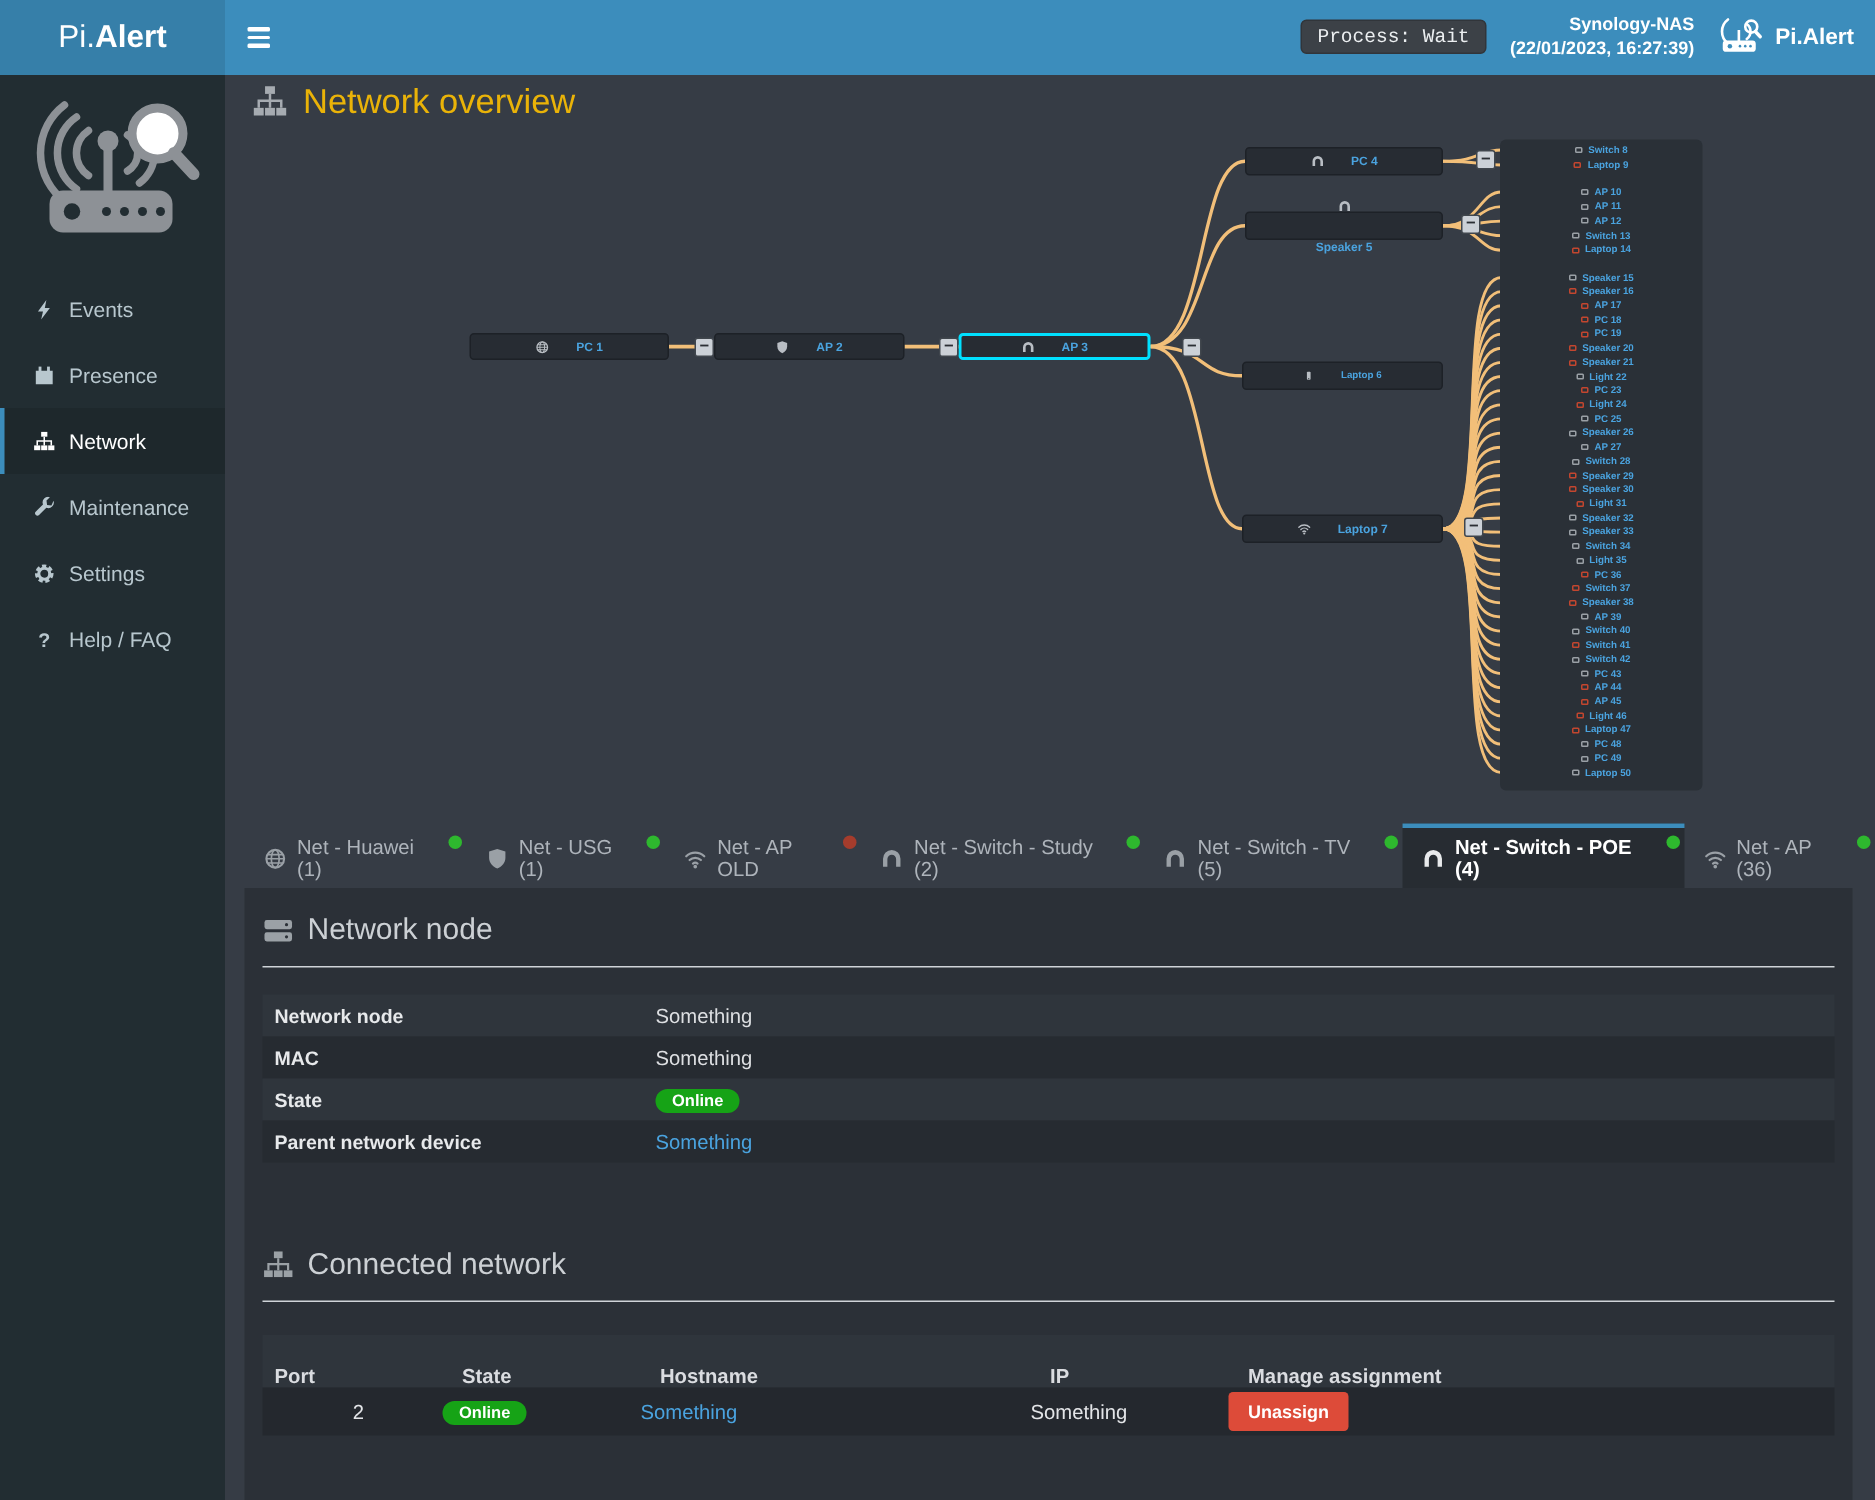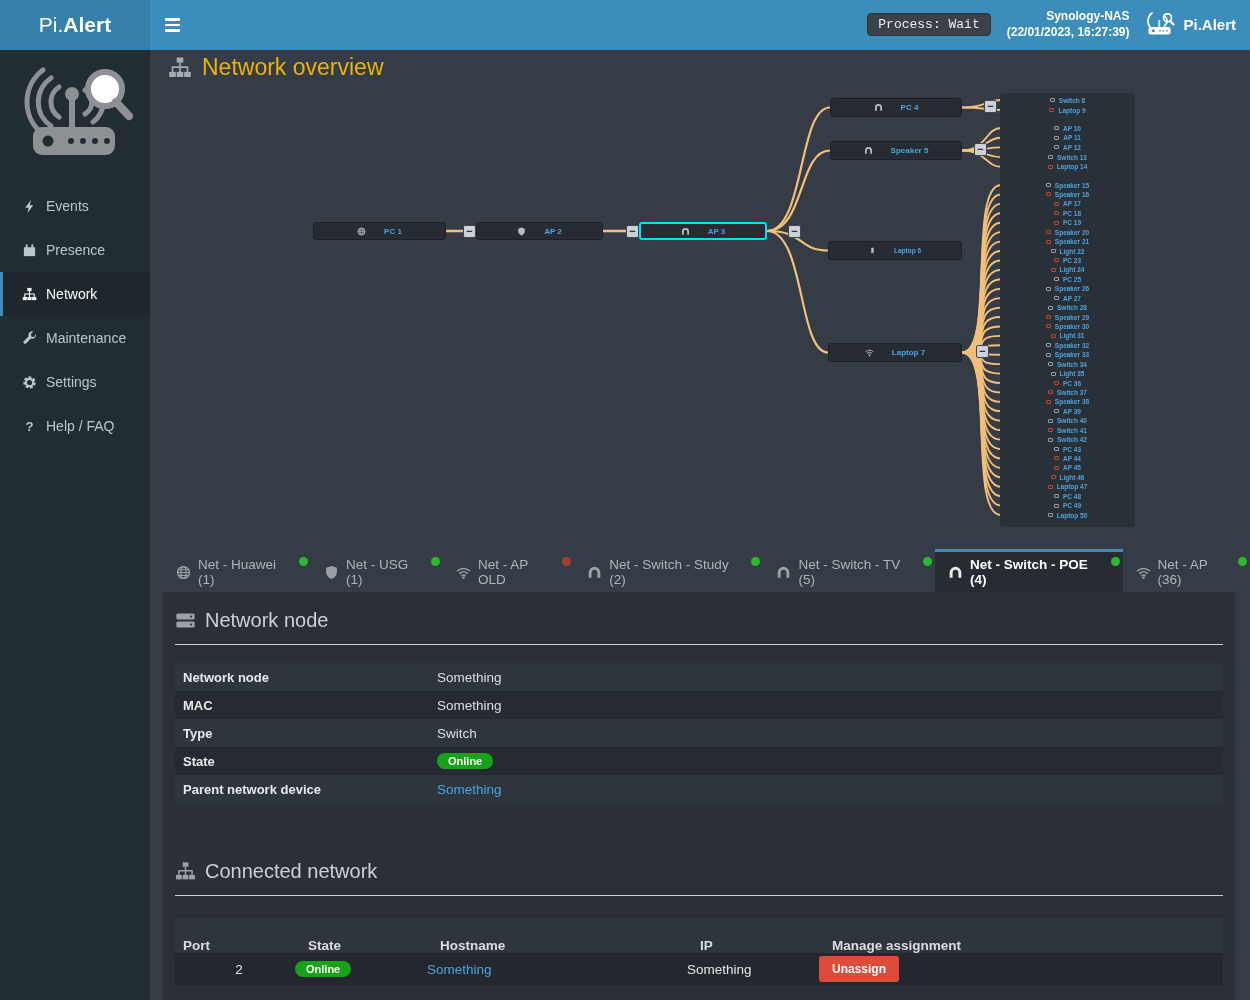--- a/index.html
+++ b/index.html
@@ -298,21 +298,21 @@
         <span>AP 3</span>
       </div>
       <div class="dnode" style="left: 680px; top: 48px; width: 132px; height: 19px;">
         <span class="icon">
           <svg width="9" height="9" viewBox="0 0 16 16">
             <path fill="currentColor" d="M1.8 13.6V8a6.2 6.2 0 0 1 12.4 0v5.6h-3.1V8.2a3.1 3.1 0 0 0-6.2 0v5.4z"></path>
           </svg>
         </span>
         <span>PC 4</span>
       </div>
-      <div class="dnode" style="left: 680px; top: 91px; width: 132px; height: 19px;">
+      <div class="dnode" style="left: 680px; top: 91px; width: 132px; height: 19px; flex-direction: column;">
         <span class="icon">
           <svg width="9" height="9" viewBox="0 0 16 16">
             <path fill="currentColor" d="M1.8 13.6V8a6.2 6.2 0 0 1 12.4 0v5.6h-3.1V8.2a3.1 3.1 0 0 0-6.2 0v5.4z"></path>
           </svg>
         </span>
         <span>Speaker 5</span>
       </div>
       <div class="dnode small" style="left: 678px; top: 191px; width: 134px; height: 19px;">
         <span class="icon">
           <svg width="7" height="7" viewBox="0 0 16 16">
@@ -609,24 +609,20 @@
     </div>
     <hr class="sec-hr">
     <div class="info-table" id="info-table">
         <div class="info-row">
           <div class="info-label">Network node</div>
           <div class="info-value"><span>Something</span></div>
         </div>
         <div class="info-row">
           <div class="info-label">MAC</div>
           <div class="info-value"><span>Something</span></div>
-        </div>
-        <div class="info-row">
-          <div class="info-label">Type</div>
-          <div class="info-value"><span>Switch</span></div>
         </div>
         <div class="info-row">
           <div class="info-label">State</div>
           <div class="info-value"><span class="badge-online">Online</span></div>
         </div>
         <div class="info-row">
           <div class="info-label">Parent network device</div>
           <div class="info-value"><span class="link">Something</span></div>
         </div>
       </div>

